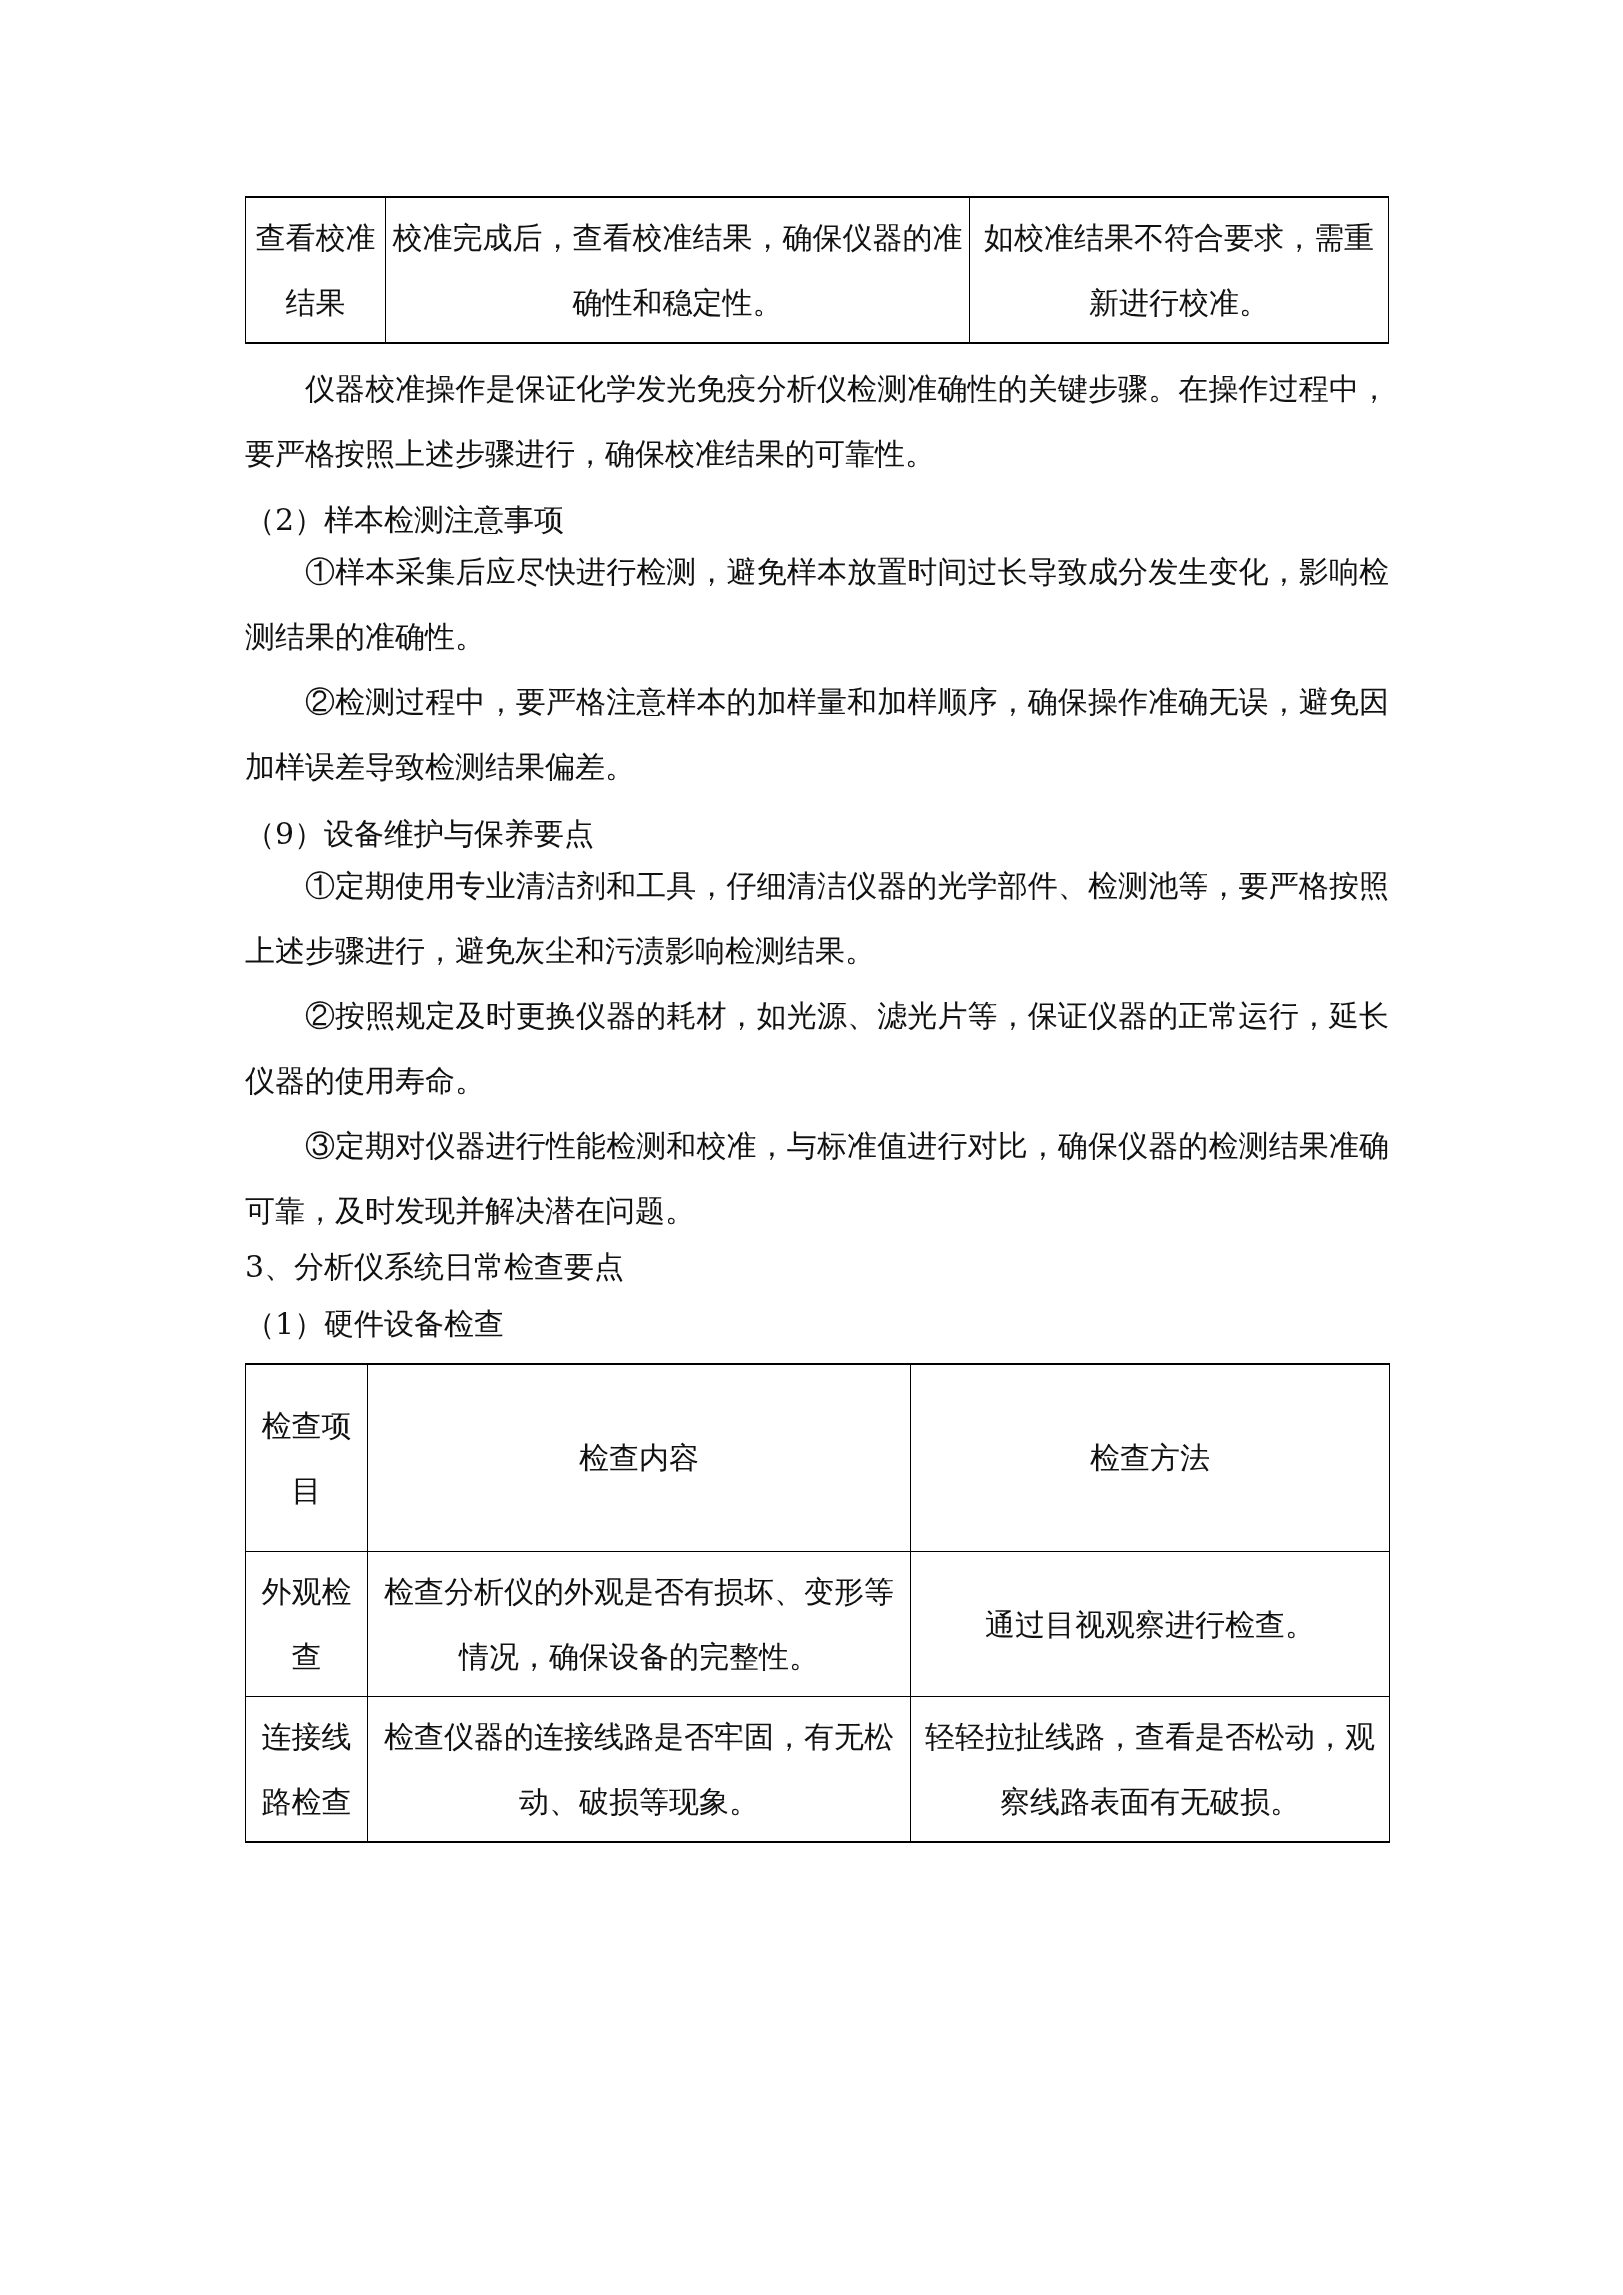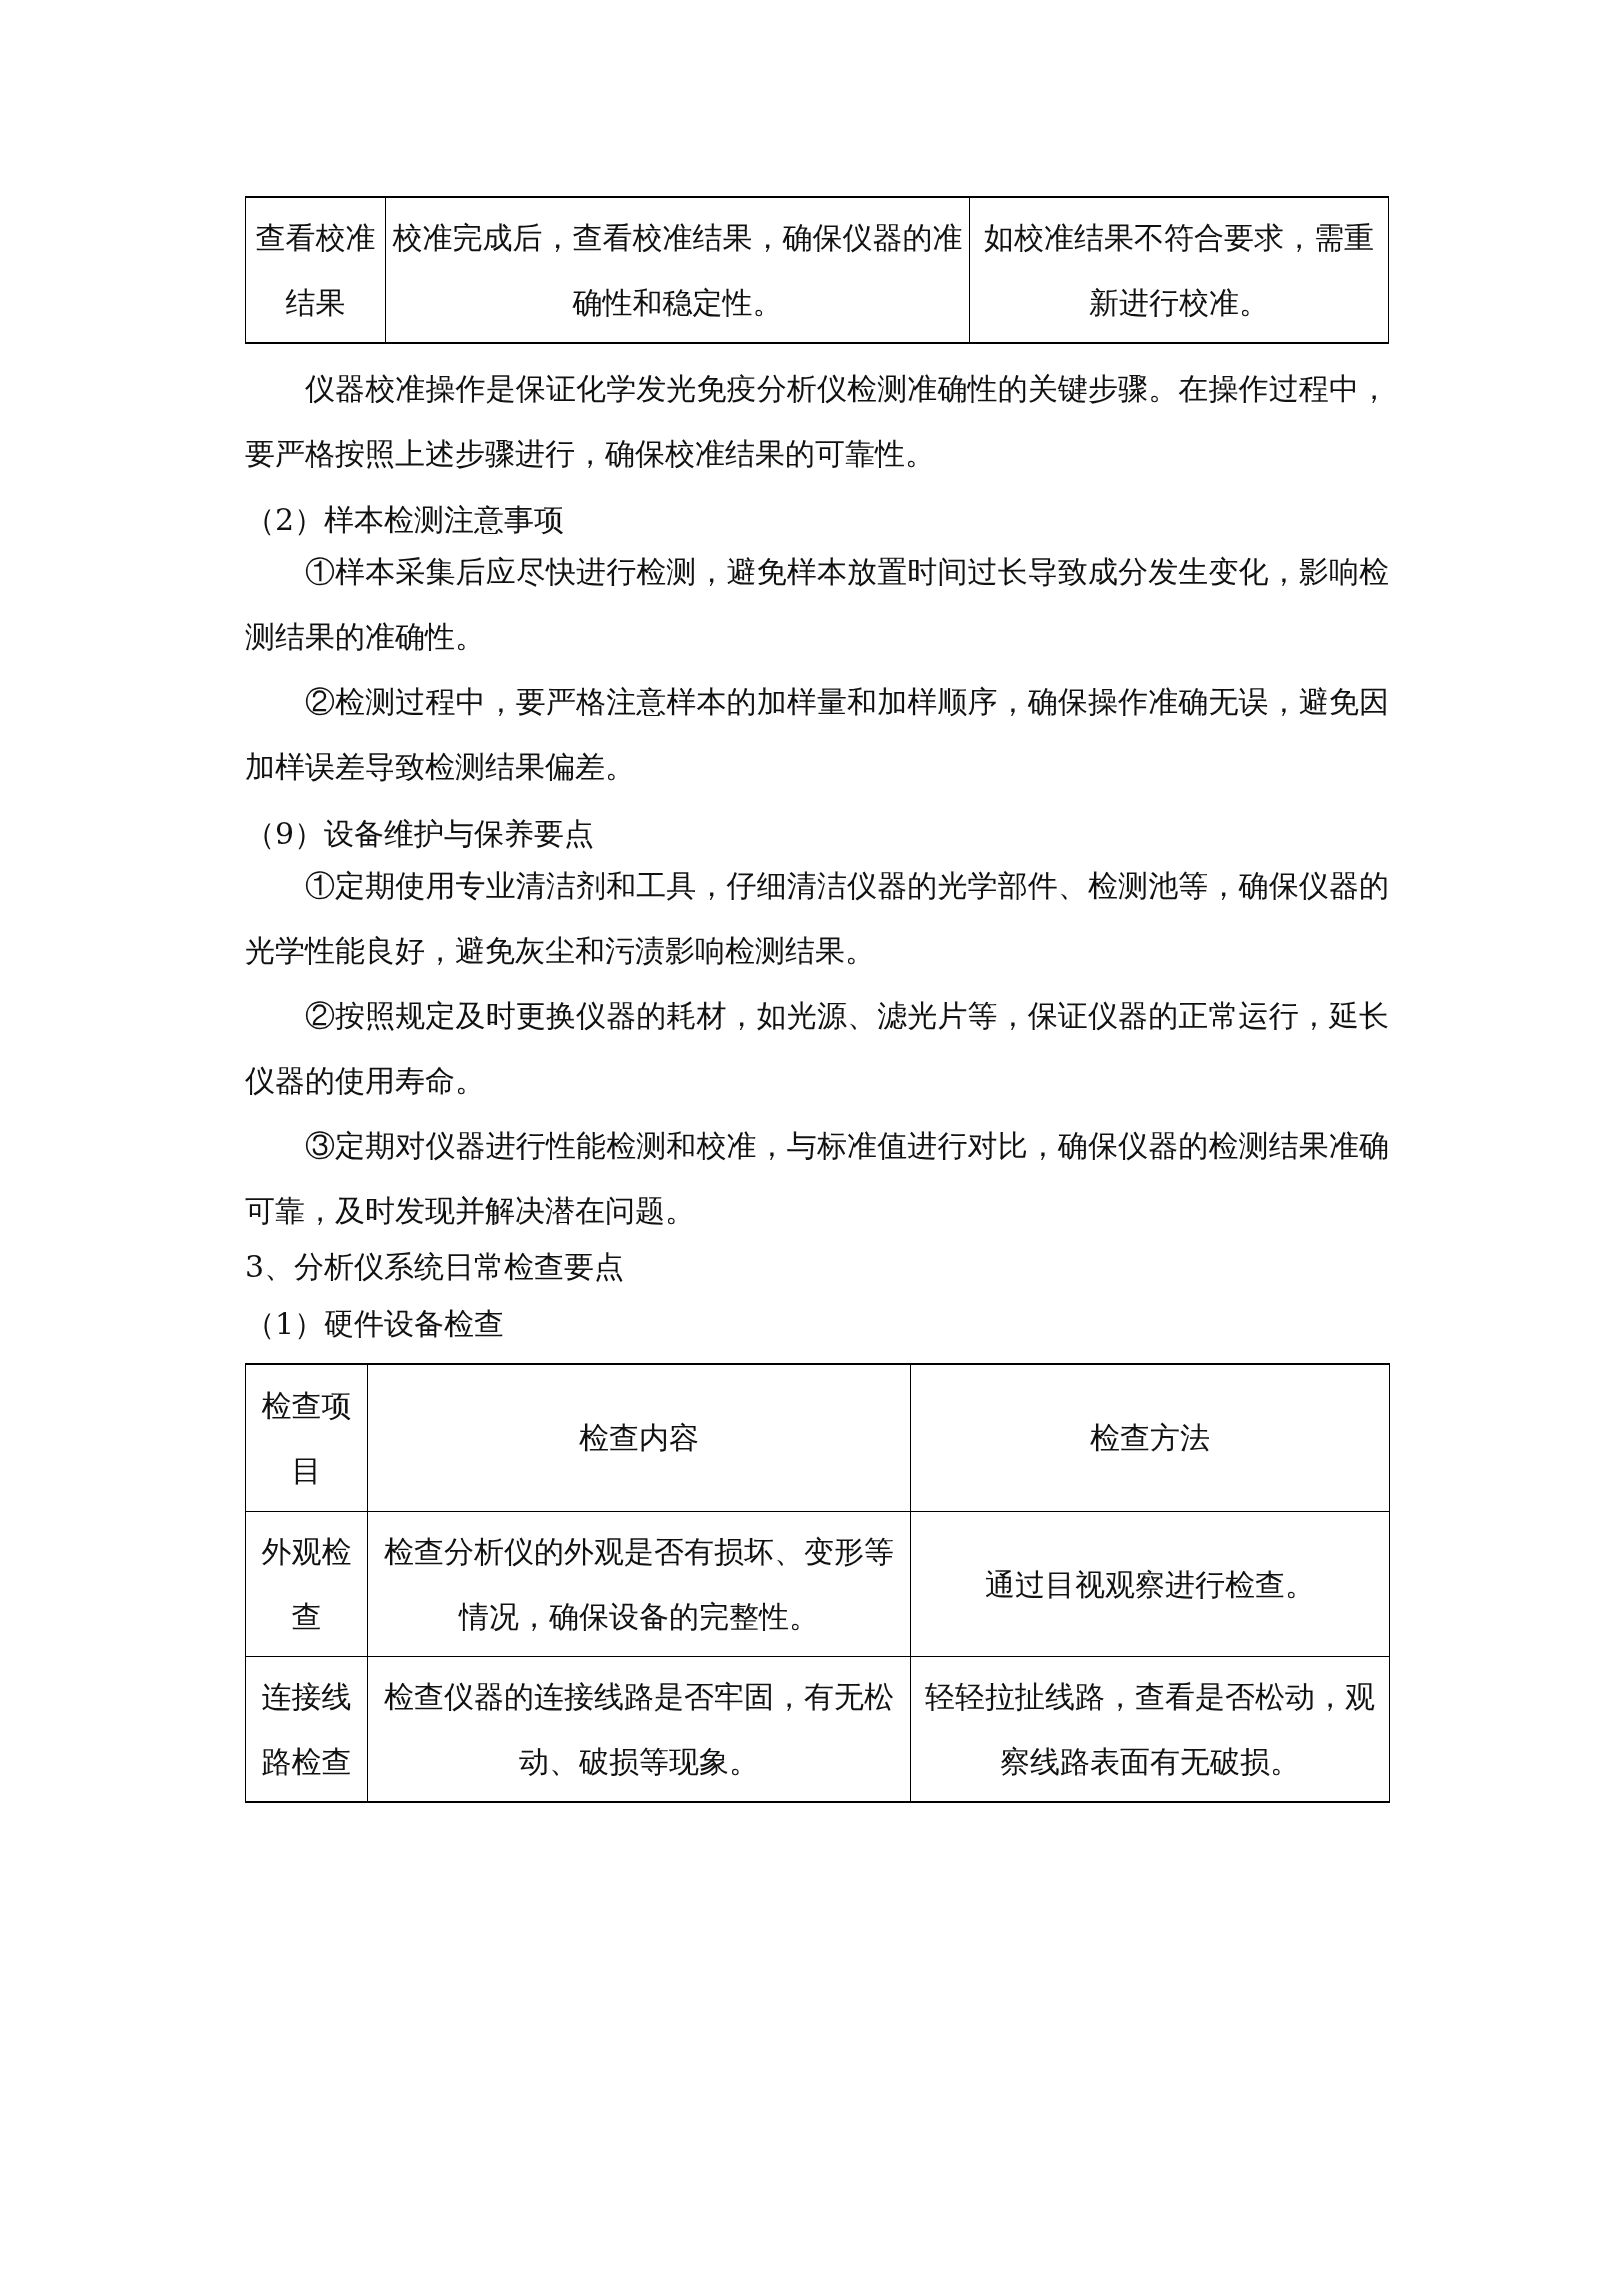--- a/index.html
+++ b/index.html
@@ -35,35 +35,35 @@
   </tbody>
     </table>
 
   <p class="para indent" style="margin-top:12px;">仪器校准操作是保证化学发光免疫分析仪检测准确性的关键步骤。在操作过程中，要严格按照上述步骤进行，确保校准结果的可靠性。</p>
 
   <p class="heading" style="margin-top:14.4px;">（2）样本检测注意事项</p>
   <p class="para indent">①样本采集后应尽快进行检测，避免样本放置时间过长导致成分发生变化，影响检测结果的准确性。</p>
   <p class="para indent">②检测过程中，要严格注意样本的加样量和加样顺序，确保操作准确无误，避免因加样误差导致检测结果偏差。</p>
 
   <p class="heading" style="margin-top:14.4px;">（9）设备维护与保养要点</p>
-  <p class="para indent">①定期使用专业清洁剂和工具，仔细清洁仪器的光学部件、检测池等，确保仪器的光学性能良好，避免灰尘和污渍影响检测结果。</p>
+  <p class="para indent">①定期使用专业清洁剂和工具，仔细清洁仪器的光学部件、检测池等，要严格按照上述步骤进行，避免灰尘和污渍影响检测结果。</p>
   <p class="para indent">②按照规定及时更换仪器的耗材，如光源、滤光片等，保证仪器的正常运行，延长仪器的使用寿命。</p>
   <p class="para indent">③定期对仪器进行性能检测和校准，与标准值进行对比，确保仪器的检测结果准确可靠，及时发现并解决潜在问题。</p>
 
   <p class="heading" style="margin-top:4px;">3、分析仪系统日常检查要点</p>
   <p class="heading" style="margin-top:18.3px;">（1）硬件设备检查</p>
 
   <table class="doc" style="margin-top:19.6px;">
     <colgroup>
         <col style="width:122px">
         <col style="width:543px">
         <col style="width:479px">
       </colgroup>
     <tbody>
-        <tr class="top" style="height:148px;">
+        <tr class="top" style="height:188px;">
       <td>检查项目</td>
       <td>检查内容</td>
       <td>检查方法</td>
     </tr>
     <tr style="height:145px;">
       <td>外观检查</td>
       <td>检查分析仪的外观是否有损坏、变形等情况，确保设备的完整性。</td>
       <td>通过目视观察进行检查。</td>
     </tr>
     <tr class="bottom" style="height:145px;">

